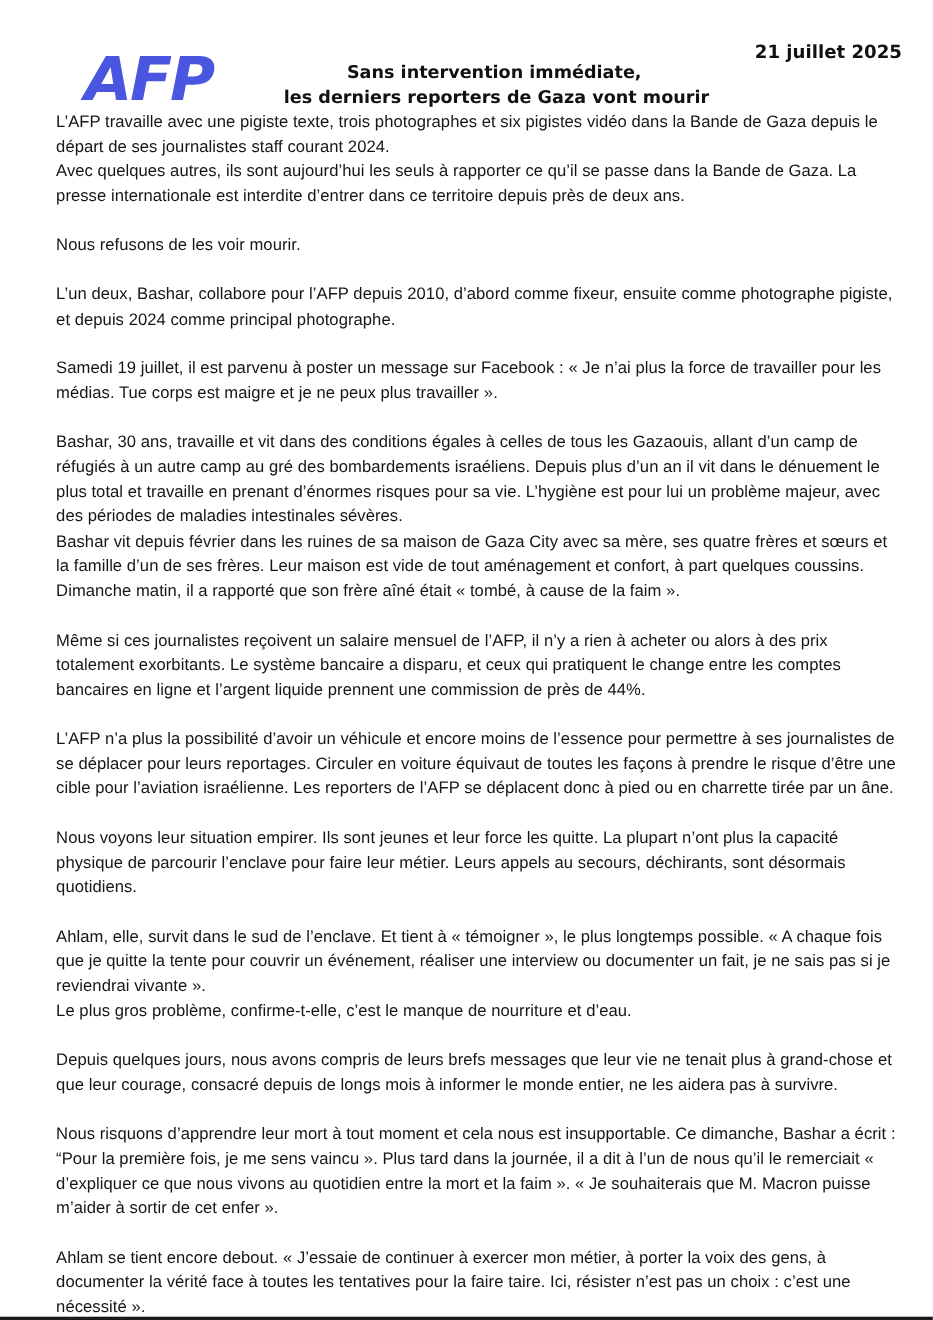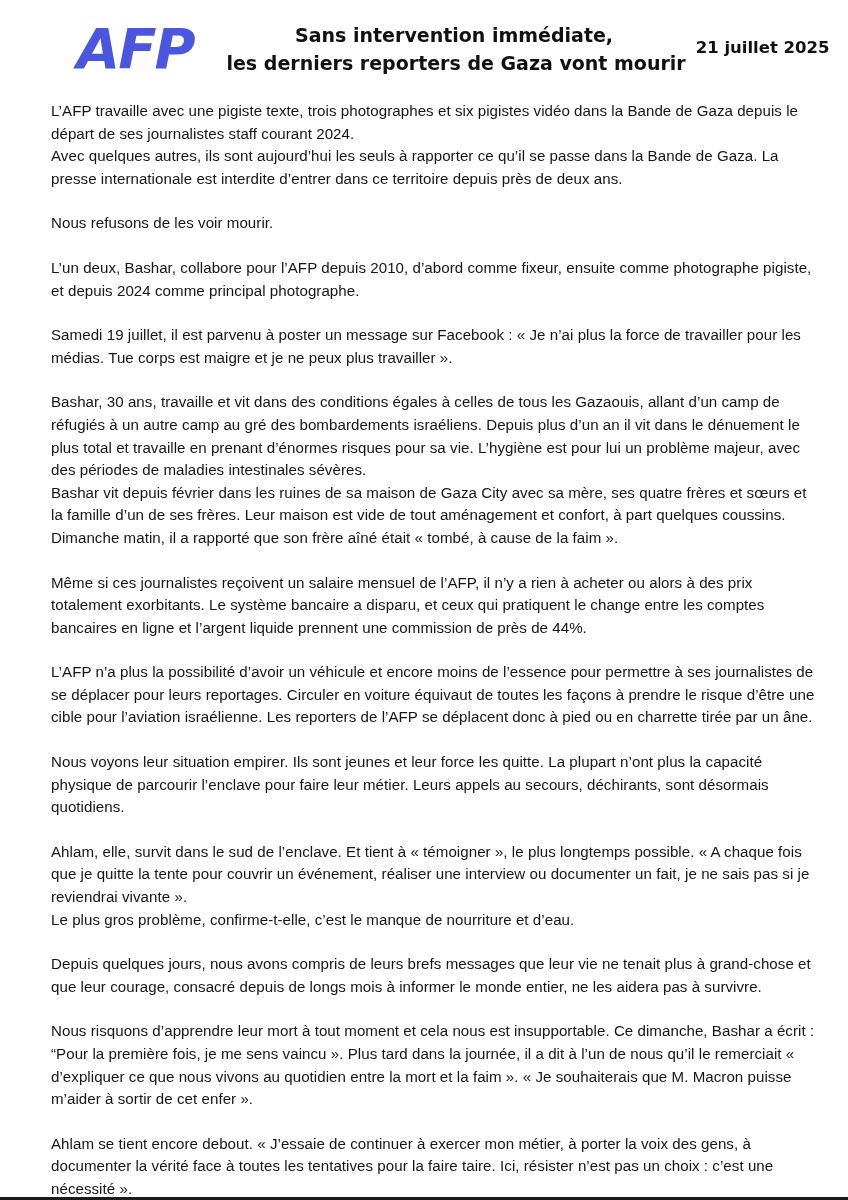--- a/index.html
+++ b/index.html
@@ -14,21 +14,21 @@
     color: #111111;
     overflow: hidden;
     position: relative;
     box-sizing: border-box;
     border-bottom: 3px solid #1b1b1b;
   }
 
   
   .doc-header {
     display: flex;
-    align-items: flex-start;
+    align-items: flex-end;
     padding: 22px 28px 0 78px;
     height: 100px;
     box-sizing: border-box;
   }
   .logo-block {
     display: flex;
     align-items: center;
     flex: 0 0 auto;
   }
   .afp-wordmark {
@@ -59,21 +59,21 @@
 
   .title-block {
     flex: 1 1 auto;
     text-align: center;
     padding-left: 34px;
     padding-right: 10px;
   }
   .title-line {
     font-family: "DejaVu Sans", sans-serif;
     font-weight: 700;
-    font-size: 19px;
+    font-size: 16px;
     line-height: 1.45;
     color: #111111;
     white-space: nowrap;
   }
   .title-line-1 { padding-right: 4px; }
 
   .doc-date {
     flex: 0 0 auto;
     align-self: flex-start;
     margin-top: 16px;

